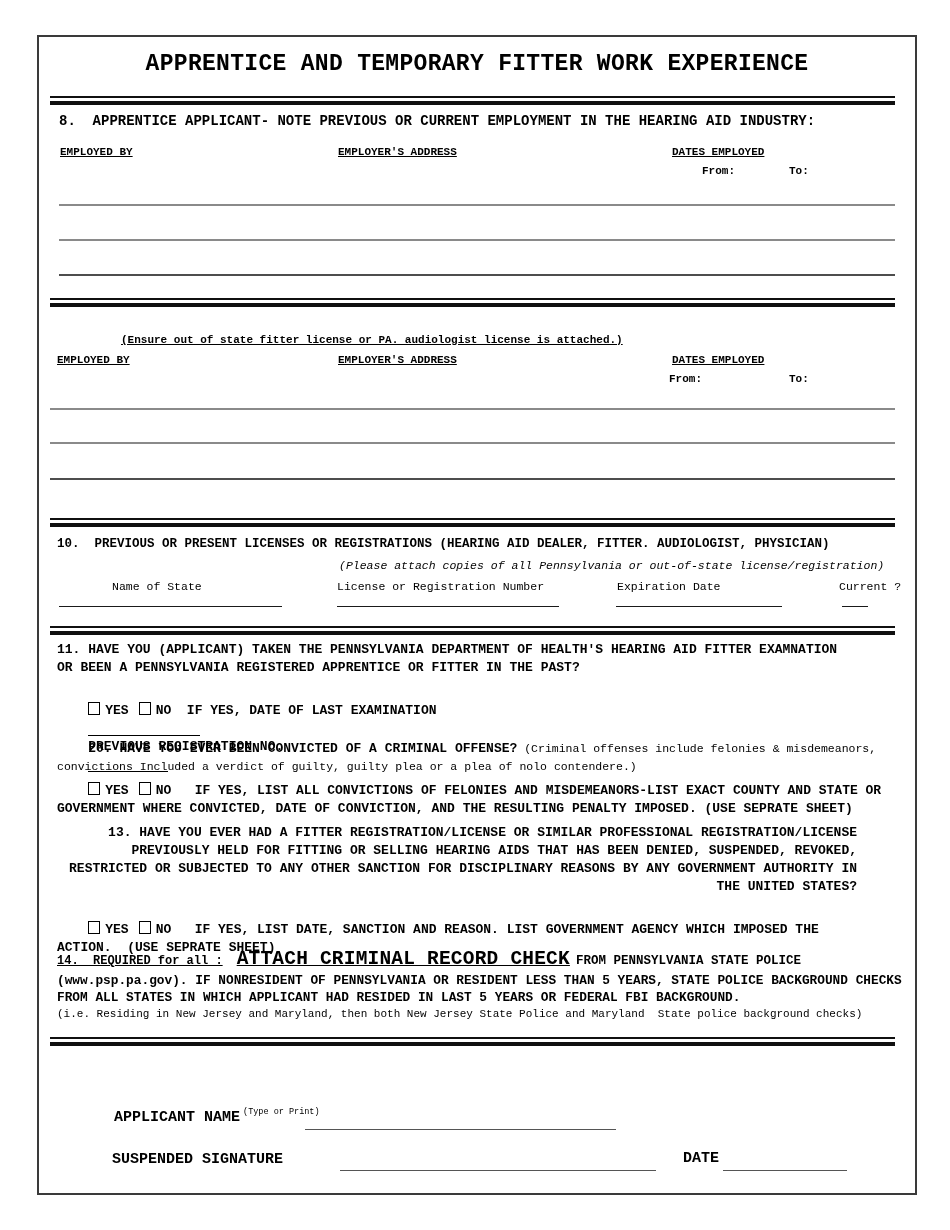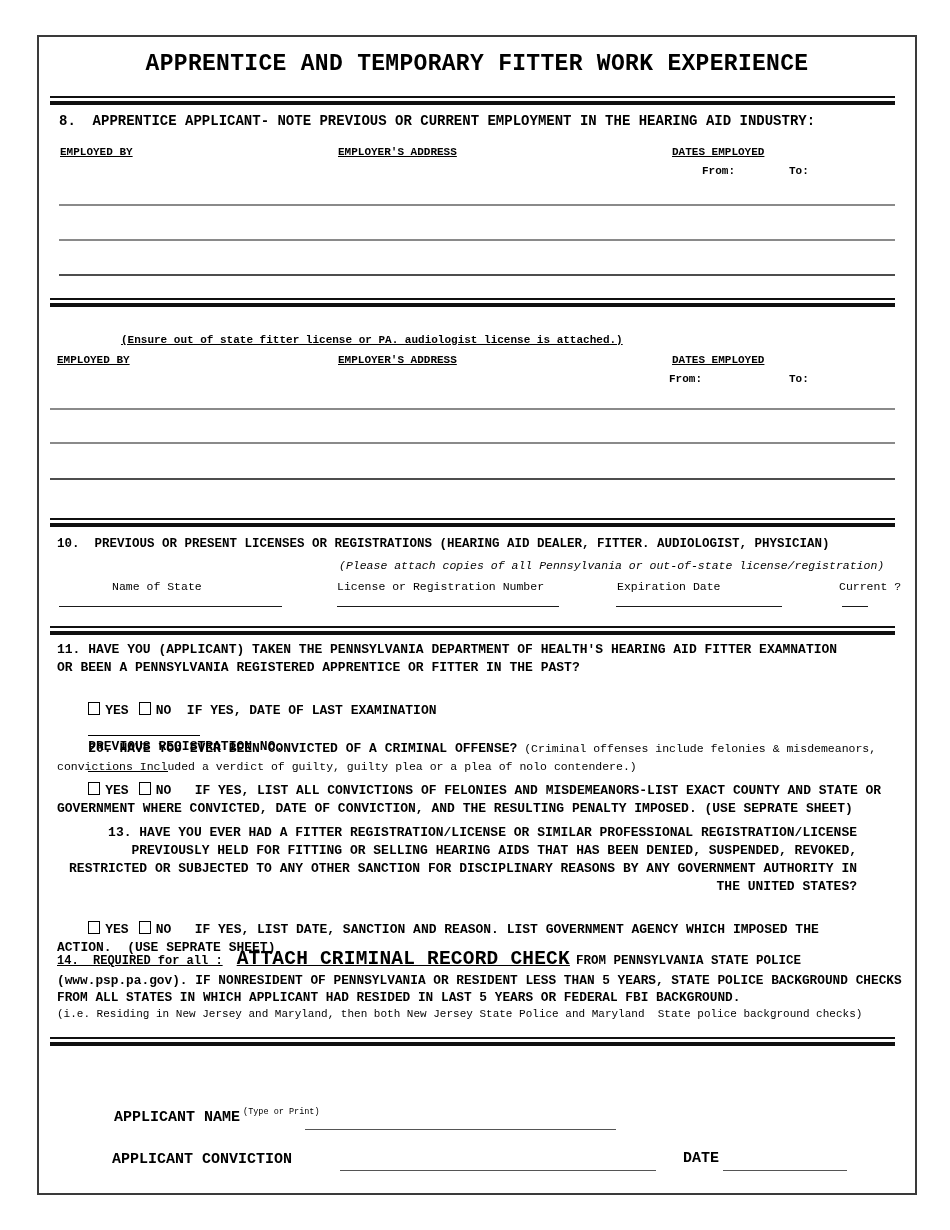--- a/index.html
+++ b/index.html
@@ -104,19 +104,19 @@
   <div class="abs s14note" style="top:971px;left:18px;width:845px;white-space:pre-wrap;">(i.e. Residing in New Jersey and Maryland, then both New Jersey State Police and Maryland  State police background checks)</div>
   <div class="abs sep" style="top:1000px;"></div>
 
 
   <div class="abs" style="top:1070px;left:75px;width:780px;height:26px;">
     <span class="siglab">APPLICANT NAME</span><span class="typeprint">(Type or Print)</span>
     <span class="sigline" style="left:191px;top:22px;width:311px;"></span>
   </div>
 
   <div class="abs" style="top:1113px;left:73px;width:790px;height:26px;">
-    <span class="siglab">APPLICANT CONVICTION</span>
+    <span class="siglab">SUSPENDED SIGNATURE</span>
     <span class="sigline" style="left:228px;top:20px;width:316px;"></span>
     <span class="siglab" style="position:absolute;left:571px;top:0;">DATE</span>
     <span class="sigline" style="left:611px;top:20px;width:124px;"></span>
   </div>
 
 </div>
 
 </body></html>

